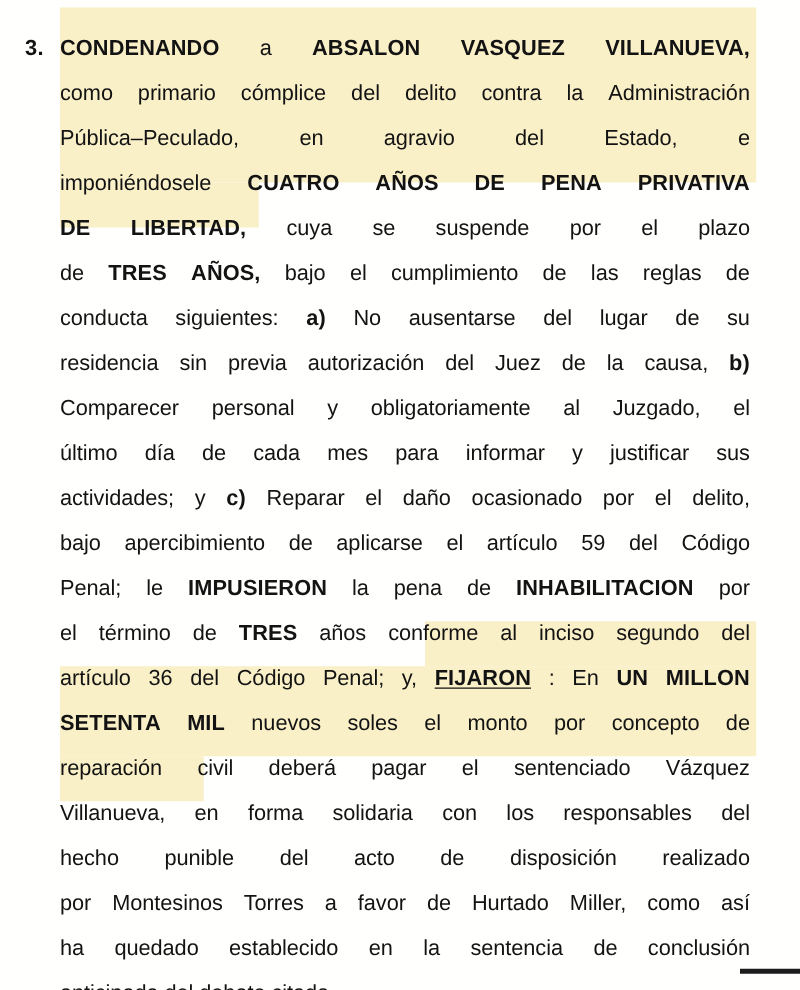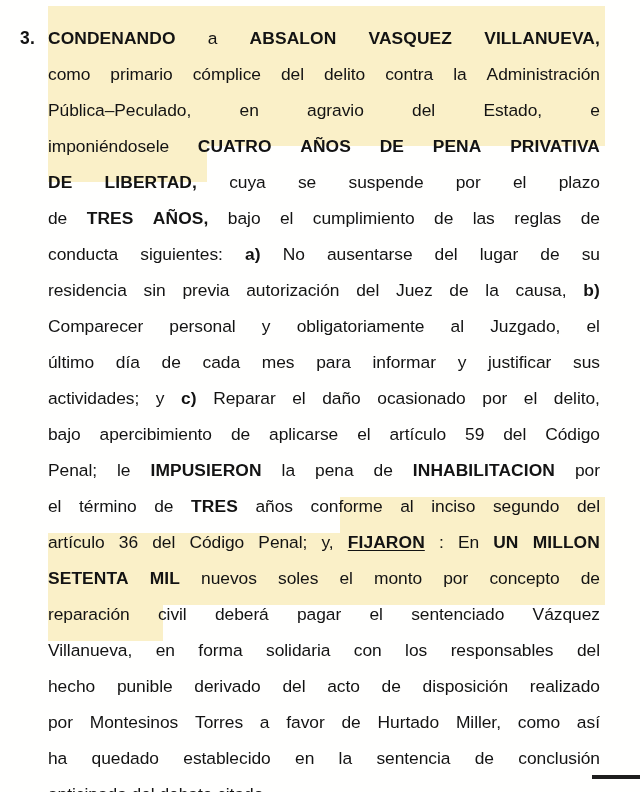--- a/index.html
+++ b/index.html
@@ -305,21 +305,20 @@
           <span class="w">forma</span>
           <span class="w">solidaria</span>
           <span class="w">con</span>
           <span class="w">los</span>
           <span class="w">responsables</span>
           <span class="w">del</span>
         </div>
         <div class="tline just">
           <span class="w">hecho</span>
           <span class="w">punible</span>
-          <span class="w">derivado</span>
           <span class="w">del</span>
           <span class="w">acto</span>
           <span class="w">de</span>
           <span class="w">disposición</span>
           <span class="w">realizado</span>
         </div>
         <div class="tline just">
           <span class="w">por</span>
           <span class="w">Montesinos</span>
           <span class="w">Torres</span>

